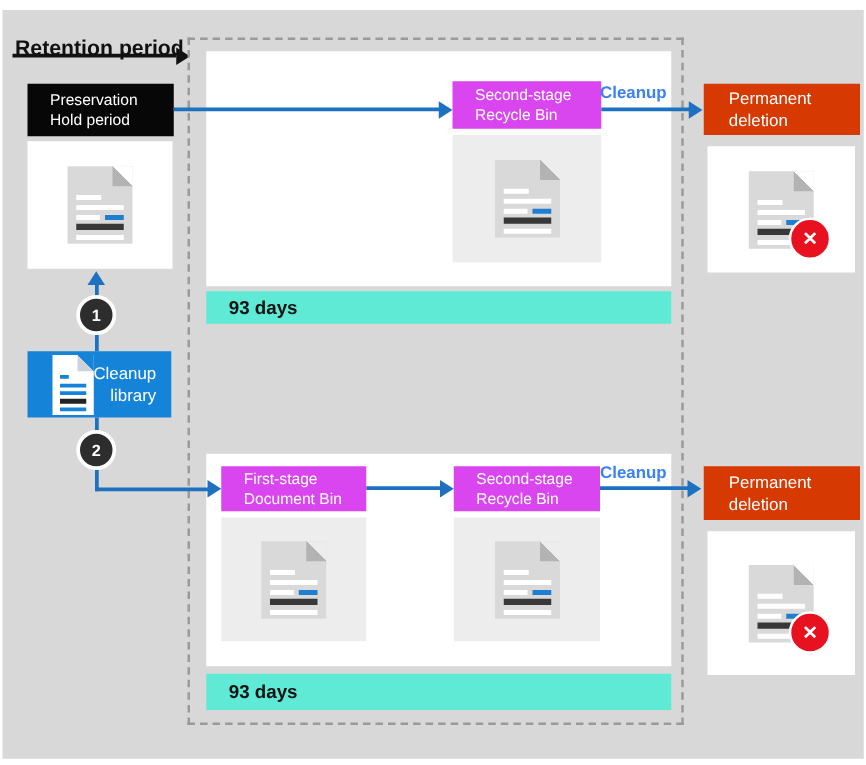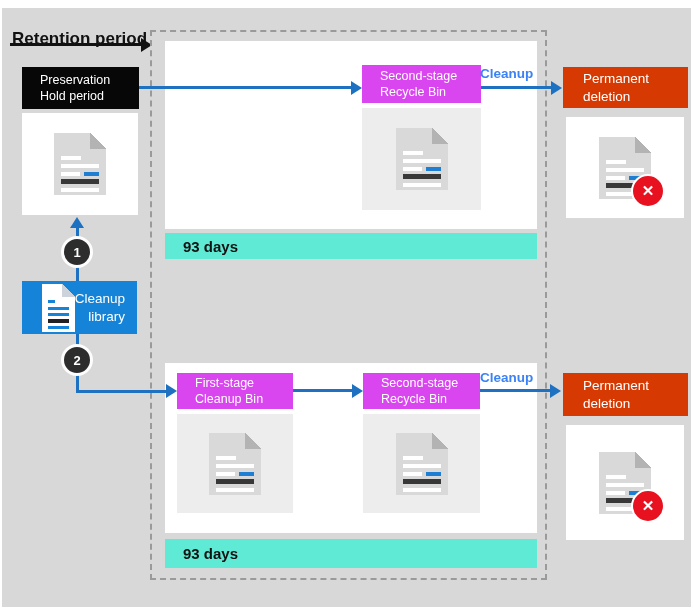--- a/index.html
+++ b/index.html
@@ -201,21 +201,21 @@
         <i class="ln l2"></i>
       <i class="ln l3a"></i>
         <i class="ln l3b"></i>
       <i class="ln l4"></i>
         <i class="ln l5"></i>
       <span class="xbadge">✕</span>
     </div>
   </div>
 
   <div class="node dark n-fs">First-stage
-Cleanup Bin</div>
+Document Bin</div>
   <div class="icon-area a-fs">
     <div class="doc">
       <i class="fold"></i>
       <i class="ln l1"></i>
         <i class="ln l2"></i>
       <i class="ln l3a"></i>
         <i class="ln l3b"></i>
       <i class="ln l4"></i>
         <i class="ln l5"></i>
     </div>

